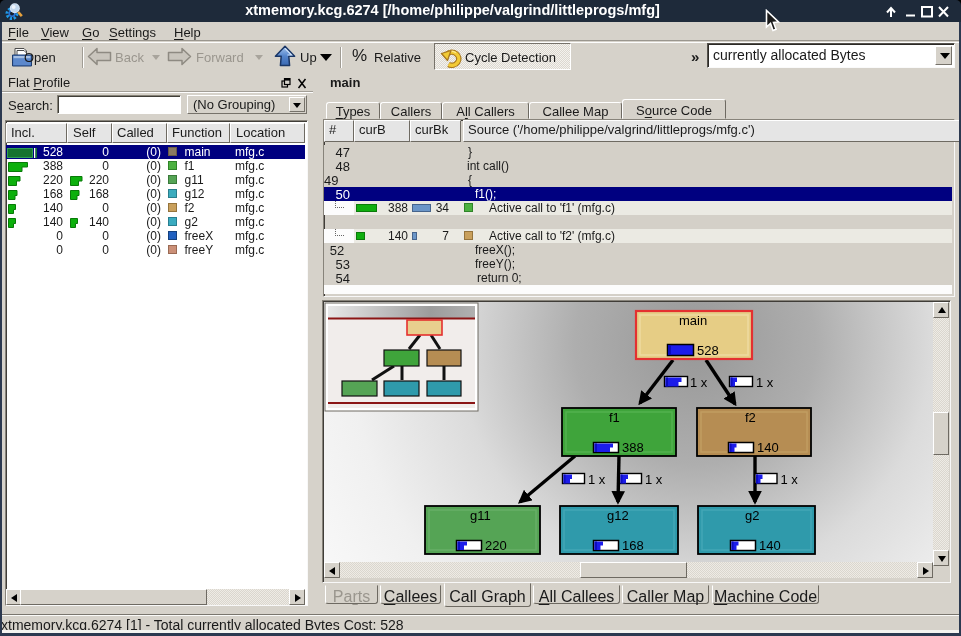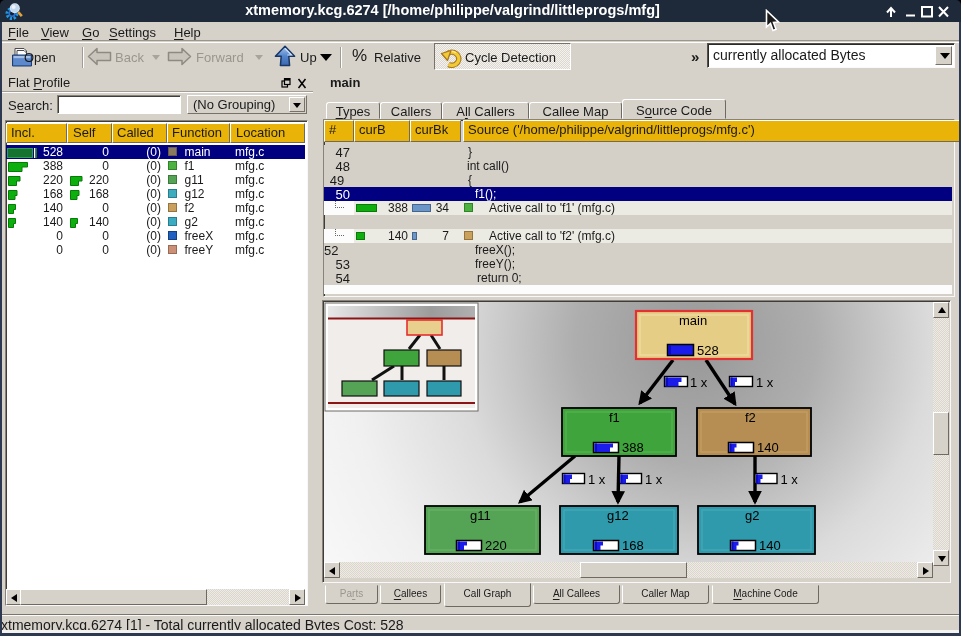--- a/index.html
+++ b/index.html
@@ -32,21 +32,21 @@
 #lp-title { position:absolute; left:8px; top:4px; font-size:13px; line-height:15px; }
 #lp-title u { text-underline-offset:1.5px; }
 #lp-search { position:absolute; left:8px; top:27px; font-size:13px; }
 #lp-input { position:absolute; left:57px; top:24px; width:124px; height:19px; }
 #lp-combo { position:absolute; left:187px; top:24px; width:120px; height:19px; font-size:13px; }
 .combo-arrow-btn { position:absolute; right:2px; top:2px; bottom:2px; width:16px; border:1px solid; border-color:#ffffff #76726a #76726a #ffffff; background:#d6d2ca; }
 .arrow-down { width:0; height:0; border-left:4px solid transparent; border-right:4px solid transparent; border-top:5px solid #000; position:absolute; left:3px; top:5px; }
 
 
 #lp-table { position:absolute; left:5px; top:49px; width:303px; height:486px; background:#fff; }
-.hcell { position:absolute; top:0; height:20px; background:#eab308; border:1px solid; border-color:#ffffff #6e6a62 #6e6a62 #ffffff; font-size:13px; padding:1px 0 0 4px; }
+.hcell { position:absolute; top:0; height:20px; background:#e5e5e5; border:1px solid; border-color:#ffffff #6e6a62 #6e6a62 #ffffff; font-size:13px; padding:1px 0 0 4px; }
 .trow { position:absolute; left:0; width:299px; height:14px; font-size:12px; }
 .trow .num { position:absolute; text-align:right; top:0px; }
 .sq { position:absolute; width:9px; height:9px; top:2px; border:1px solid #333; }
 .gbar { position:absolute; top:2.5px; }
 
 
 #rt-main { position:absolute; left:330px; top:75px; font-weight:bold; font-size:13px; }
 .tab { position:absolute; background:#d6d2ca; border:1px solid; border-color:#ffffff #6e6a62 transparent #ffffff; border-top-left-radius:3px; border-top-right-radius:3px; font-size:13px; text-align:center; }
 #src-table { position:absolute; left:323px; top:119px; width:632px; height:178px; background:#d4d0c8; }
 .srow { position:absolute; left:0; width:628px; height:14px; font-size:12px; }
@@ -54,21 +54,21 @@
 
 #graph-frame { position:absolute; left:322px; top:300px; width:629px; height:283px; background:#d6d2ca; }
 
 
 .sb-btn { position:absolute; background:#d6d2ca; border:1px solid; border-color:#ffffff #6e6a62 #6e6a62 #ffffff; }
 .sb-thumb { position:absolute; background:#d6d2ca; border:1px solid; border-color:#ffffff #6e6a62 #6e6a62 #ffffff; }
 .sb-track { position:absolute; background:repeating-conic-gradient(#eeebe5 0% 25%, #dad6ce 0% 50%) 0 0/2px 2px; }
 .tri { position:absolute; width:0; height:0; }
 
 
-.btab { position:absolute; background:#d6d2ca; border:1px solid; border-color:transparent #6e6a62 #6e6a62 #ffffff; border-bottom-left-radius:3px; border-bottom-right-radius:3px; font-size:10px; text-align:center; }
+.btab { position:absolute; background:#d6d2ca; border:1px solid; border-color:transparent #6e6a62 #6e6a62 #ffffff; border-bottom-left-radius:3px; border-bottom-right-radius:3px; font-size:16px; text-align:center; }
 
 
 #statusbar { position:absolute; left:0; top:614px; width:961px; height:19px; background:#d6d2ca; border-top:1px solid #7a766e; box-shadow:inset 0 1px 0 #fafaf8; font-size:14px; }
 #statusbar span { position:absolute; left:1px; top:2px; }
 #winborder-l { position:absolute; left:0; top:22px; width:2px; height:614px; background:#2c3950; }
 #winborder-r { position:absolute; left:958.5px; top:22px; width:2.5px; height:614px; background:#2c3950; }
 #winborder-b { position:absolute; left:0; top:633px; width:961px; height:3px; background:#2c3950; }
 #statusbar-white { position:absolute; left:0; top:630px; width:961px; height:3px; background:#f4f3f0; }
 </style>
 </head>
@@ -312,21 +312,21 @@
 
   <div class="srow" style="top:25px;background:#d4d0c8">
       <span class="abs" style="left:0;width:26px;text-align:right;font-size:13px">47</span>
       <span class="abs" style="left:144px">}</span>
     </div>
   <div class="srow" style="top:39px;background:#d4d0c8">
       <span class="abs" style="left:0;width:26px;text-align:right;font-size:13px">48</span>
       <span class="abs" style="left:143px">int call()</span>
     </div>
   <div class="srow" style="top:53px;background:#d4d0c8">
-      <span class="abs" style="left:0;width:26px;text-align:center;font-size:13px">49</span>
+      <span class="abs" style="left:0;width:26px;text-align:left;font-size:13px">49</span>
       <span class="abs" style="left:144px">{</span>
     </div>
   <div class="srow" style="top:67px;background:#000080;color:#fff">
       <span class="abs" style="left:0;width:26px;text-align:right;font-size:13px">50</span>
       <span class="abs" style="left:151px">f1();</span>
     </div>
   <div class="srow" style="top:81px;background:#ebeae3">
     <div class="abs" style="left:0;top:0;width:30px;height:14px;background:#fcfcfc"></div>
     <div class="abs" style="left:11px;top:0;width:9px;height:7px;border-left:1px dotted #666;border-bottom:1px dotted #666"></div>
     <div class="abs" style="left:32px;top:3px;width:21px;height:8px;background:#0fae0f;border:1px solid #0a7a0a"></div>
@@ -340,21 +340,21 @@
     <div class="abs" style="left:0;top:0;width:30px;height:14px;background:#fcfcfc"></div>
     <div class="abs" style="left:11px;top:0;width:9px;height:7px;border-left:1px dotted #666;border-bottom:1px dotted #666"></div>
     <div class="abs" style="left:32px;top:3px;width:9px;height:8px;background:#0fae0f;border:1px solid #0a7a0a"></div>
     <div class="num abs" style="left:40px;width:44px;text-align:right">140</div>
     <div class="abs" style="left:88px;top:3px;width:5px;height:8px;background:#6b96c8;border:1px solid #46648c"></div>
     <div class="num abs" style="left:91px;width:34px;text-align:right">7</div>
     <div class="abs" style="left:140px;top:2px;width:9px;height:9px;background:#c9a05c;border:1px solid #96743c"></div>
     <span class="abs" style="left:165px">Active call to 'f2' (mfg.c)</span>
   </div>
   <div class="srow" style="top:123px;background:#d4d0c8">
-      <span class="abs" style="left:0;width:26px;text-align:left;font-size:13px">52</span>
+      <span class="abs" style="left:0;width:26px;text-align:center;font-size:13px">52</span>
       <span class="abs" style="left:151px">freeX();</span>
     </div>
   <div class="srow" style="top:137px;background:#d4d0c8">
       <span class="abs" style="left:0;width:26px;text-align:right;font-size:13px">53</span>
       <span class="abs" style="left:151px">freeY();</span>
     </div>
   <div class="srow" style="top:151px;background:#d4d0c8">
       <span class="abs" style="left:0;width:26px;text-align:right;font-size:13px">54</span>
       <span class="abs" style="left:153px">return 0;</span>
     </div>

